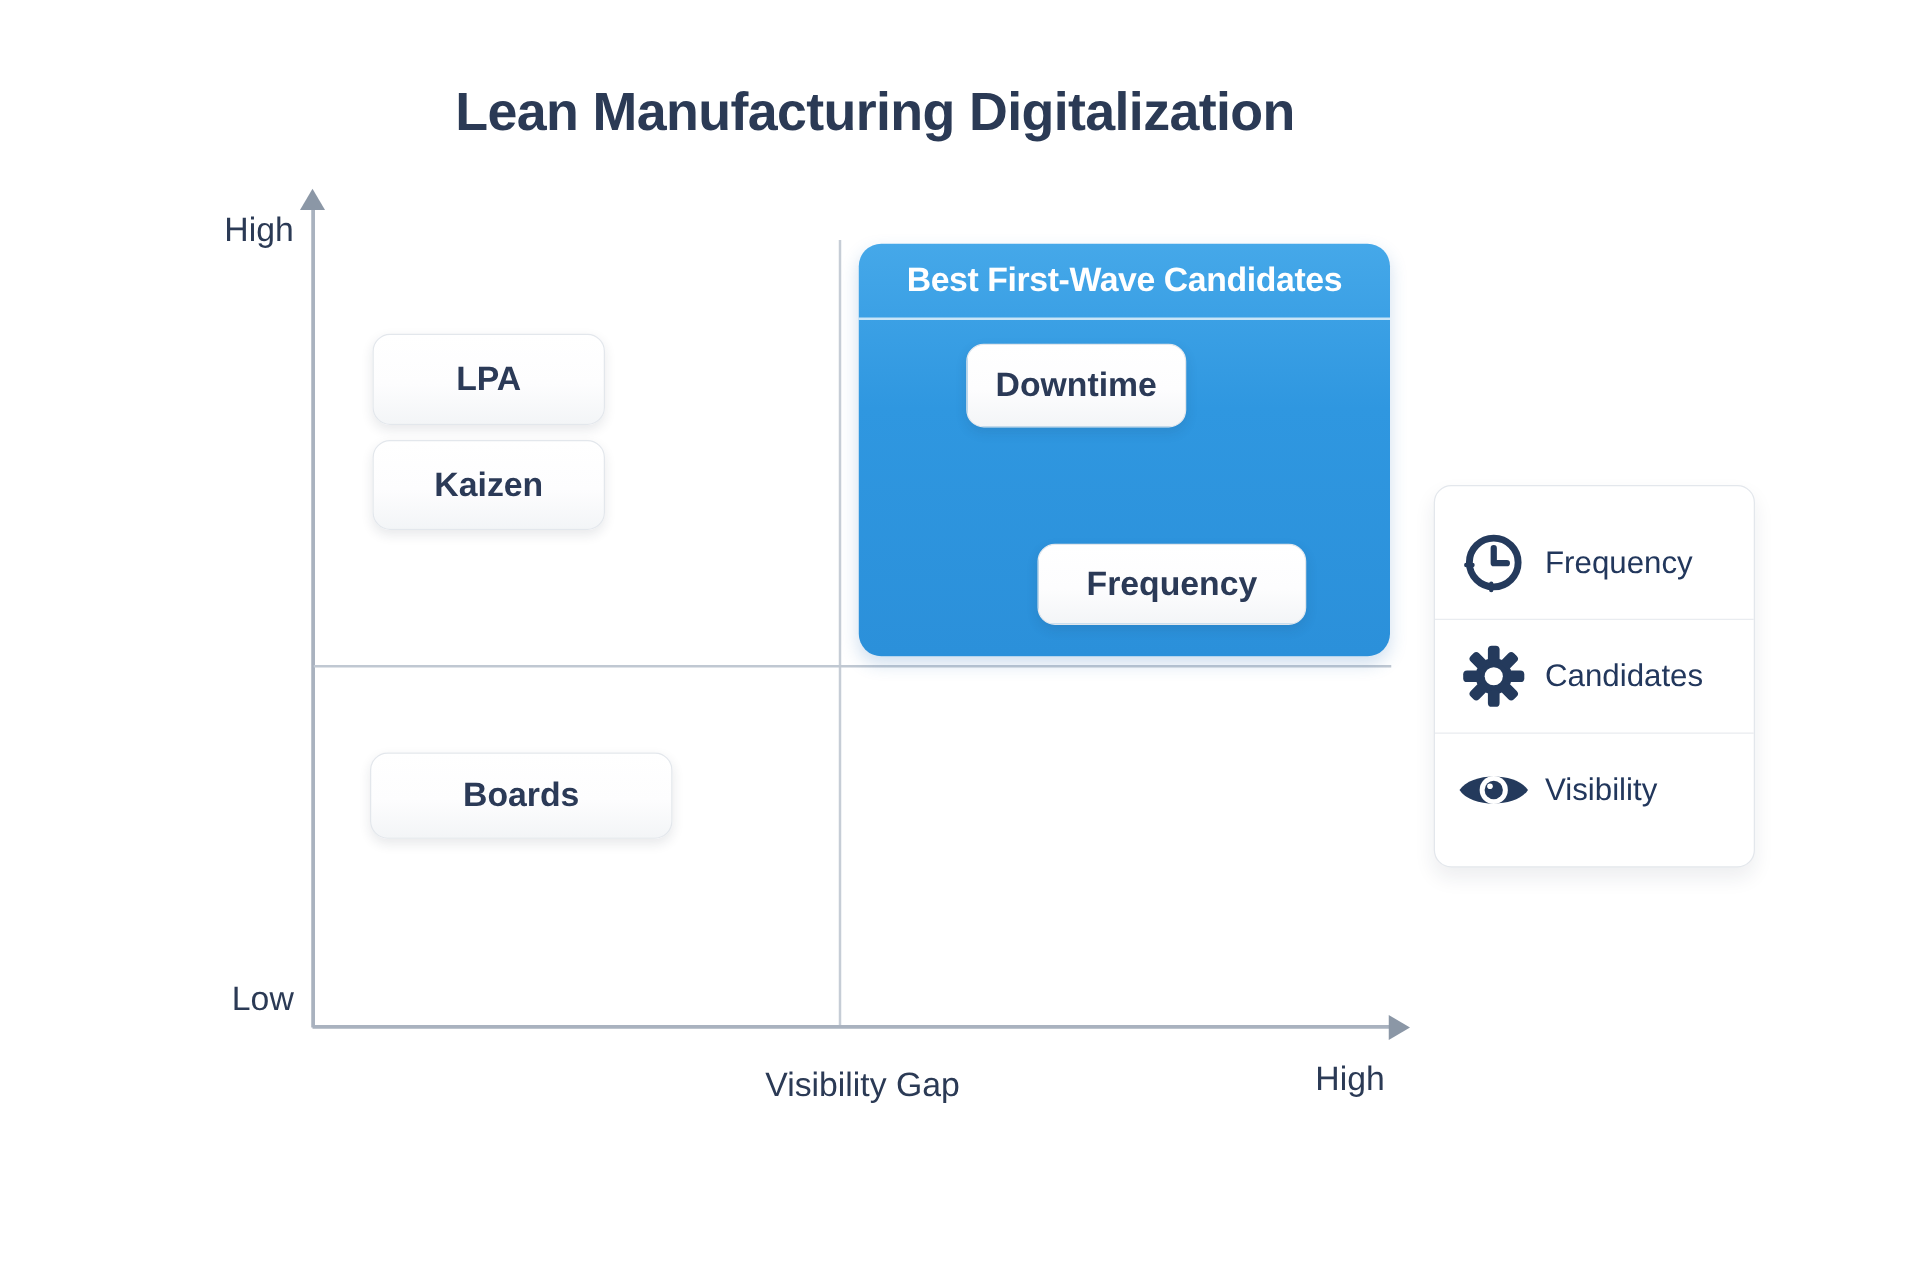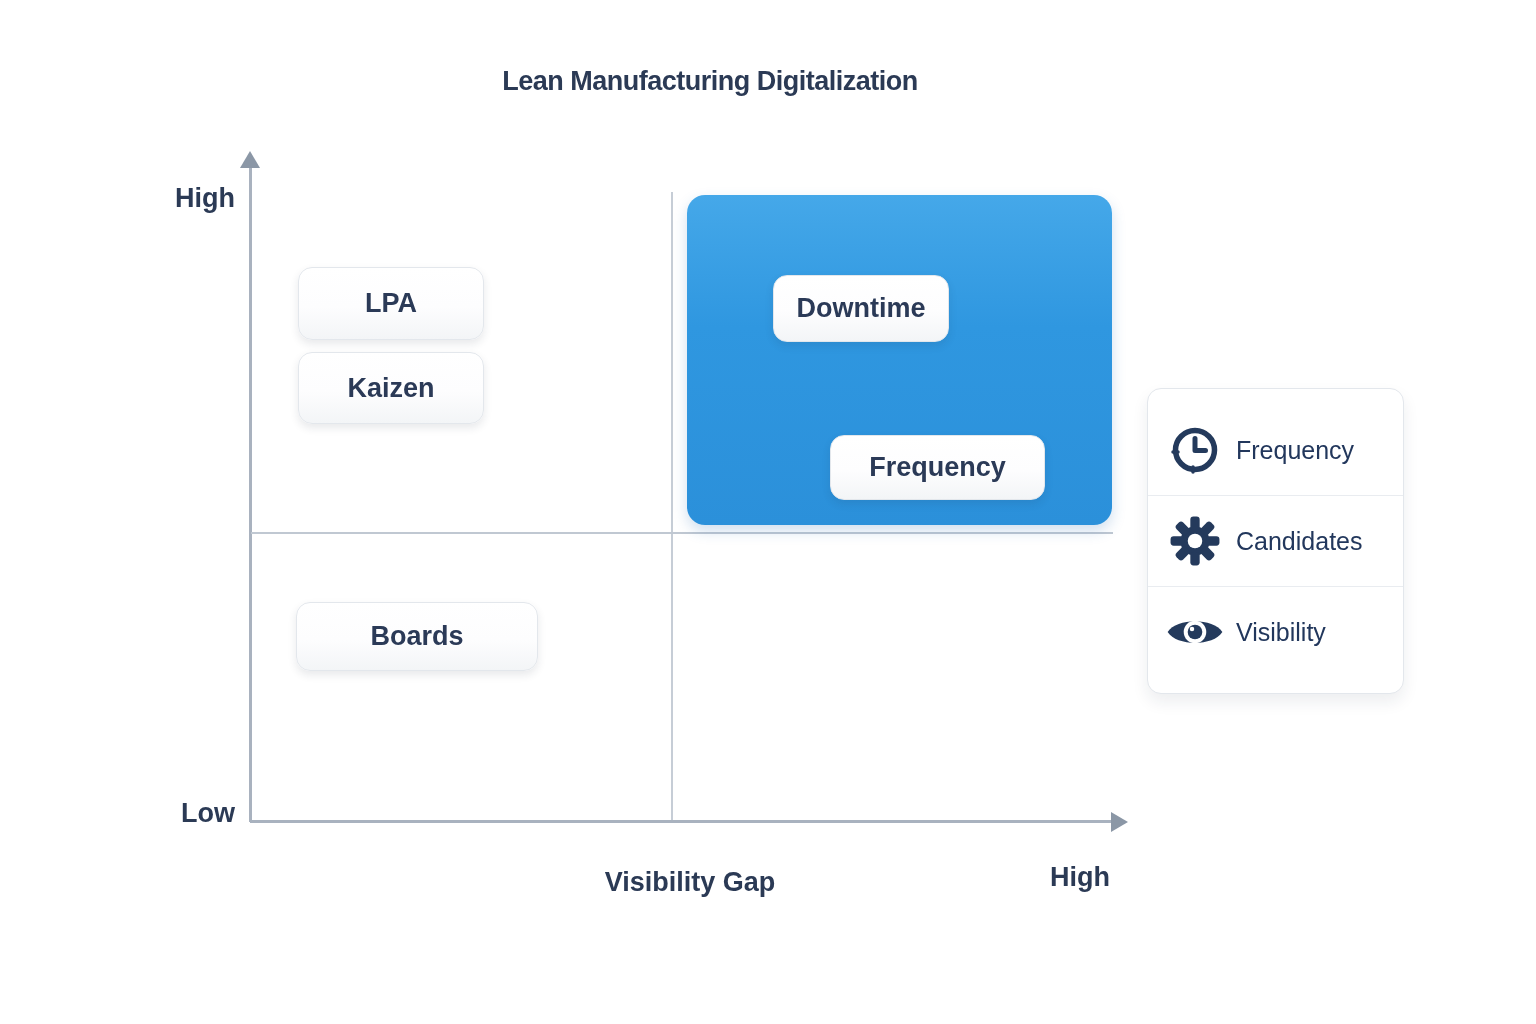--- a/index.html
+++ b/index.html
@@ -12,23 +12,23 @@
     position: relative;
     width: 1536px;
     height: 1024px;
     background: #ffffff;
     overflow: hidden;
   }
   .abs { position: absolute; }
 
   
   .title {
-    left: 260px; top: 66px; width: 900px;
+    left: 250px; top: 66px; width: 900px;
     text-align: center;
-    font-size: 27px; font-weight: 700;
+    font-size: 43px; font-weight: 700;
     color: #2b3a55;
     letter-spacing: -0.5px;
   }
 
   
   .y-axis-line {
     left: 249px; top: 166px; width: 3px; height: 656px;
     background: #a9b2bf;
   }
   .x-axis-line {
@@ -53,21 +53,21 @@
     left: 671px; top: 192px; width: 2px; height: 628px;
     background: #c6cdd6;
   }
   .quad-h {
     left: 251px; top: 532px; width: 862px; height: 2px;
     background: #c0c8d2;
   }
 
   
   .axis-label {
-    font-size: 27px; font-weight: 700; color: #2b3a55; margin-top: 14px;
+    font-size: 27px; font-weight: 400; color: #2b3a55;
   }
   .label-y-high { left: 130px; top: 169px; width: 105px; text-align: right; }
   .label-y-low  { left: 130px; top: 784px; width: 105px; text-align: right; }
   .label-x      { left: 540px; top: 853px; width: 300px; text-align: center; }
   .label-x-high { left: 1030px; top: 848px; width: 100px; text-align: center; }
 
   
   .card {
     display: flex; align-items: center; justify-content: center;
     background: linear-gradient(180deg, #ffffff 0%, #fdfdfe 55%, #f3f5f7 100%);
@@ -152,20 +152,21 @@
     <span>LPA</span>
   </div>
   <div class="abs card card-boards">
     <span>Boards</span>
   </div>
   <div class="abs card card-kaizen">
     <span>Kaizen</span>
   </div>
 
   <div class="abs highlight-panel">
+    <div class="highlight-header">Best First-Wave Candidates</div>
     <div class="abs card card-downtime">
       <span>Downtime</span>
     </div>
     <div class="abs card card-handover">
       <span>Frequency</span>
     </div>
   </div>
 
   <div class="abs legend">
 

